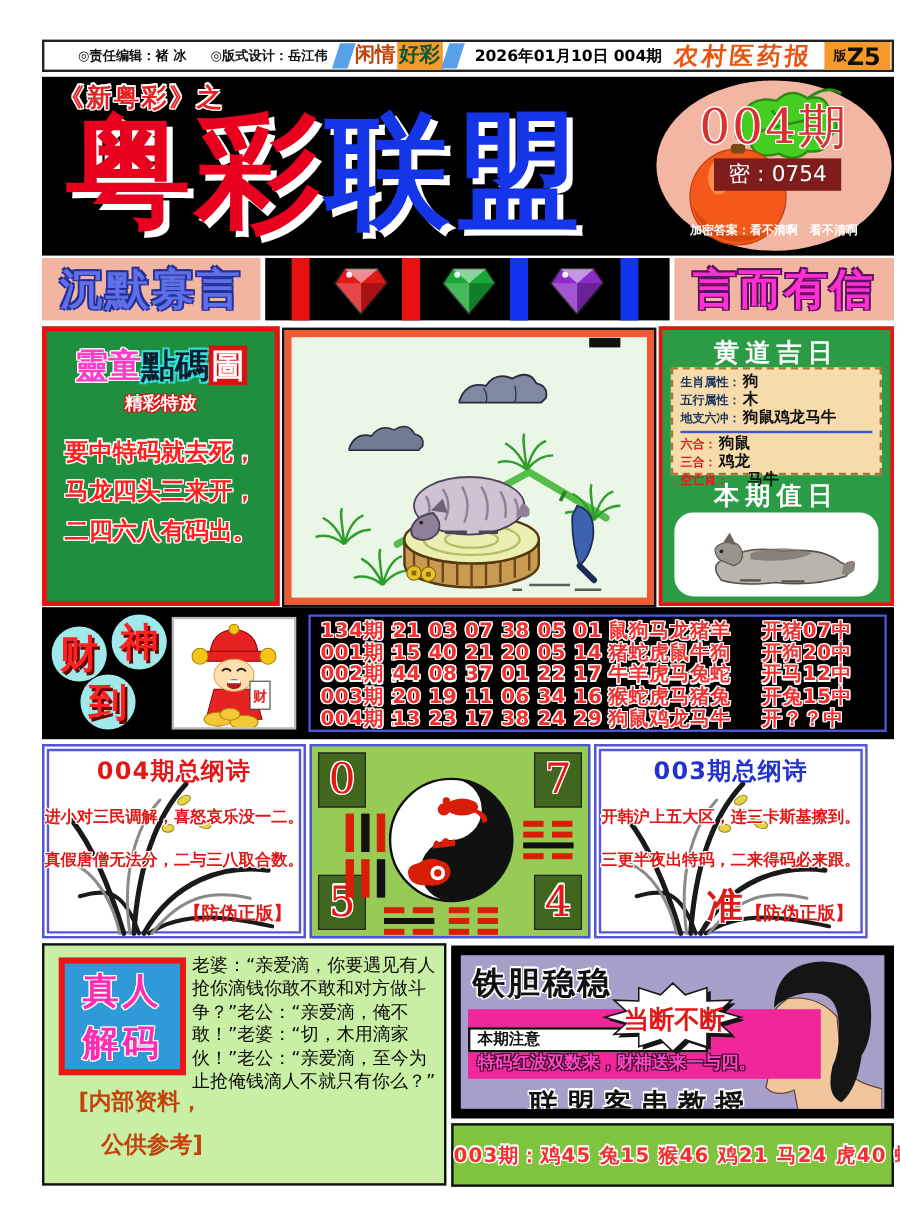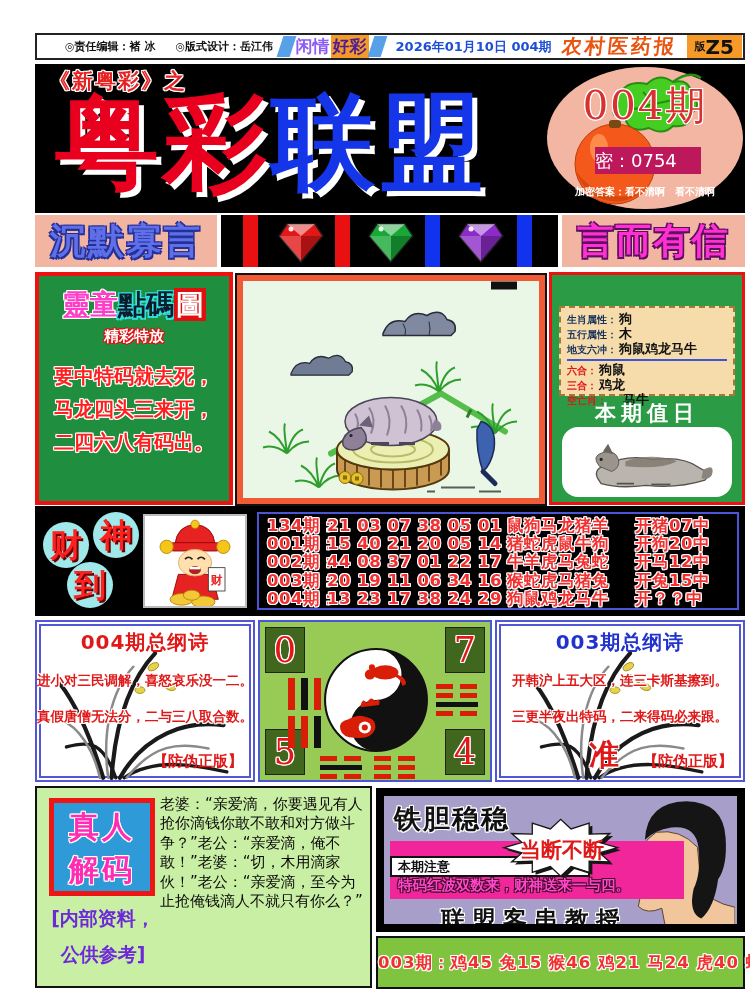--- a/index.html
+++ b/index.html
@@ -14,37 +14,37 @@
   .op{text-shadow:-1.5px -1.5px 0 #5a1060,1.5px -1.5px 0 #5a1060,-1.5px 1.5px 0 #5a1060,1.5px 1.5px 0 #5a1060;}
   .oc{text-shadow:-1.5px -1.5px 0 #35e0e0,1.5px -1.5px 0 #35e0e0,-1.5px 1.5px 0 #35e0e0,1.5px 1.5px 0 #35e0e0;}
   .ok{text-shadow:-1px -1px 0 #3a0a28,1px -1px 0 #3a0a28,-1px 1px 0 #3a0a28,1px 1px 0 #3a0a28;}
 
   
   .header-bar{position:absolute;left:35px;top:33px;width:710px;height:27px;background:#fff;border:2px solid #222;display:flex;align-items:center;}
   .credits{display:flex;gap:20px;margin-left:28px;font-size:11px;font-weight:bold;color:#111;white-space:nowrap;}
   .hspace{flex:1;}
   .slash{width:13px;height:21px;background:#58a0e8;transform:skewX(-18deg);margin:0 2px;}
   .column{display:flex;font-size:17px;font-weight:bold;line-height:23px;white-space:nowrap;}
-  .column .cl{color:#8b5cf6;padding:0 1px;}
-  .column .cr{color:#4c1d95;background:#f59a28;padding:0 2px;}
-  .date-issue{font-size:13px;font-weight:bold;color:#1d4ed8;margin:0 10px;white-space:nowrap;}
+  .column .cl{color:#c2410c;padding:0 1px;}
+  .column .cr{color:#14532d;background:#f59a28;padding:0 2px;}
+  .date-issue{font-size:13px;font-weight:bold;color:#000000;margin:0 10px;white-space:nowrap;}
   .paper-name{font-size:20px;font-weight:900;color:#e85510;letter-spacing:3px;transform:skewX(-6deg);margin-right:10px;white-space:nowrap;}
   .edition{background:#f59a28;height:23px;display:flex;align-items:center;padding:0 8px;margin-right:1px;}
   .edition .el{font-size:11px;font-weight:bold;color:#111;}
   .edition .ec{font-size:20px;font-weight:900;color:#111;line-height:20px;}
 
   
   .masthead{position:absolute;left:35px;top:64px;width:710px;height:149px;background:#000;}
   .series{position:absolute;left:14px;top:3px;font-size:21px;font-weight:900;color:#e62222;letter-spacing:2px;}
   .bigtitle{position:absolute;left:20px;top:24px;font-size:104px;font-weight:900;line-height:1.05;letter-spacing:4px;white-space:nowrap;}
   .bigtitle .t-red{color:#e8001e;text-shadow:5px 5px 0 #fff;}
   .bigtitle .t-blue{color:#1536e8;text-shadow:5px 5px 0 #fff;}
   .issue-plate{position:absolute;left:510px;top:0;width:200px;height:149px;}
   .issue-num{position:absolute;top:14px;left:0;width:100%;text-align:center;font-family:"DejaVu Serif","Liberation Serif",serif;font-size:40px;color:#d93030;letter-spacing:2px;}
-  .secret{position:absolute;top:83px;left:50px;width:106px;height:27px;background:#be185d;color:#fff;font-size:18px;line-height:27px;}
+  .secret{position:absolute;top:68px;left:50px;width:106px;height:27px;background:#7f1d1d;color:#fff;font-size:18px;text-align:center;line-height:27px;}
   .secret-caption{position:absolute;top:121px;left:0;width:100%;text-align:center;color:#fff;font-size:10px;font-weight:bold;}
 
   
   .banner-left,.banner-right{position:absolute;top:215px;height:52px;background:#f2b5a2;display:flex;align-items:center;justify-content:center;font-size:36px;font-weight:900;letter-spacing:2px;}
   .banner-left{left:35px;width:182px;color:#5f6fe8;}
   .banner-right{left:562px;width:183px;color:#ff2fd0;}
   .gem-strip{position:absolute;left:221px;top:215px;width:337px;height:52px;background:#000;}
   .stripe{position:absolute;top:0;width:15px;height:52px;}
   .stripe.red{background:#e81010;}
   .stripe.blue{background:#1133ee;}
@@ -82,21 +82,21 @@
   .res-box{position:absolute;left:222px;top:6px;width:482px;height:98px;border:2px solid #4a55d8;padding:3px 8px;}
   .res-row{display:flex;font-size:16.5px;font-weight:900;color:#f23030;line-height:18.2px;letter-spacing:.5px;white-space:nowrap;}
   .res-row .ri{width:60px;}
   .res-row .rn{width:180px;}
   .res-row .rz{width:128px;}
   .res-row .ro{flex:1;}
 
   
   .poem-box{position:absolute;top:620px;height:162px;background:#fff;border:2px solid #5456d8;box-shadow:inset 0 0 0 2px #fff,inset 0 0 0 4px #5456d8;overflow:hidden;}
   .poem-box.left{left:35px;width:220px;}
-  .poem-box.right{left:495px;width:250px;}
+  .poem-box.right{left:495px;width:228px;}
   .poem-title{position:absolute;top:7px;left:0;width:100%;text-align:center;font-size:20px;font-weight:900;color:#e01818;letter-spacing:1px;}
   .poem-title.bluet{color:#2233cc;}
   .poem-line{position:absolute;left:0;width:100%;text-align:center;font-size:13.5px;font-weight:900;color:#e01818;white-space:nowrap;}
   .pl1{top:50px;} .pl2{top:86px;}
   .stamp{position:absolute;bottom:9px;right:10px;font-size:15px;font-weight:900;color:#e01818;}
   .acc-mark{position:absolute;bottom:4px;left:92px;font-size:30px;font-weight:900;color:#e01818;}
   .orchid{position:absolute;left:0;top:18px;width:100%;height:142px;}
 
   .board{position:absolute;left:258px;top:620px;width:234px;height:162px;background:#97cb55;border:2px solid #4a55d8;}
   .sq{position:absolute;width:40px;height:46px;background:#41661e;border:1px solid #222;display:flex;align-items:center;justify-content:center;}
@@ -109,21 +109,21 @@
   .hgroup{position:absolute;display:flex;gap:12px;}
   .hcol{display:flex;flex-direction:column;gap:4px;}
   .hbar{height:5px;width:42px;background:#111;}
   .hbroken{display:flex;gap:7px;}
   .hbroken span{display:block;height:5px;width:17px;background:#d81e06;}
 
   
   .decode-panel{position:absolute;left:35px;top:786px;width:337px;height:202px;background:#c9efa4;border:2px solid #111;}
   .decode-title{position:absolute;left:12px;top:10px;width:106px;height:98px;background:#2e9ad8;border:5px solid #ee1515;text-align:center;padding-top:2px;}
   .decode-title div{font-size:30px;font-weight:900;color:#ff2db4;line-height:43px;letter-spacing:3px;}
-  .decode-note{position:absolute;left:0px;top:112px;width:132px;text-align:center;font-size:19px;font-weight:900;color:#6d28d9;line-height:36px;}
+  .decode-note{position:absolute;left:0px;top:112px;width:132px;text-align:right;font-size:19px;font-weight:900;color:#c2410c;line-height:36px;}
   .joke-text{position:absolute;left:123px;top:7px;width:208px;font-size:15px;line-height:19.4px;color:#0a0a0a;text-align:left;}
 
   .professor-panel{position:absolute;left:376px;top:788px;width:369px;height:144px;background:#a79fc9;border:8px solid #000000;overflow:hidden;}
   .prof-headline{position:absolute;left:10px;top:5px;font-size:27px;font-weight:900;color:#111;letter-spacing:2px;}
   .band{position:absolute;left:6px;top:45px;width:294px;height:58px;background:#f1269b;}
   .note-strip{position:absolute;left:6px;top:60px;width:200px;height:21px;background:#fff;border:2px solid #111;font-size:13px;font-weight:900;color:#111;line-height:17px;padding-left:6px;}
   .burst{position:absolute;left:88px;top:22px;width:180px;height:62px;}
   .burst-text{position:absolute;left:88px;top:40px;width:180px;text-align:center;font-size:21px;font-weight:900;color:#e01818;}
   .tip-text{position:absolute;left:14px;top:80px;width:290px;font-size:14.5px;font-weight:900;color:#ff46c8;white-space:nowrap;}
   .signature{position:absolute;left:0;top:108px;width:300px;text-align:center;font-size:24px;font-weight:900;color:#111;letter-spacing:7px;}
@@ -323,20 +323,21 @@
         </g>
       <g stroke="#55605a" stroke-width="2">
           <line x1="198" y1="206" x2="232" y2="206"></line>
           <line x1="236" y1="210" x2="258" y2="210"></line>
           <line x1="184" y1="210" x2="192" y2="210"></line>
         </g>
     </svg>
   </div>
 
   <div class="almanac-panel">
+    <div class="alm-title">黄道吉日</div>
     <div class="alm-card">
       <div class="alm-row">
         <span class="lbl">生肖属性：</span>
         <span class="val">狗</span>
       </div>
       <div class="alm-row">
         <span class="lbl">五行属性：</span>
         <span class="val">木</span>
       </div>
       <div class="alm-row">

